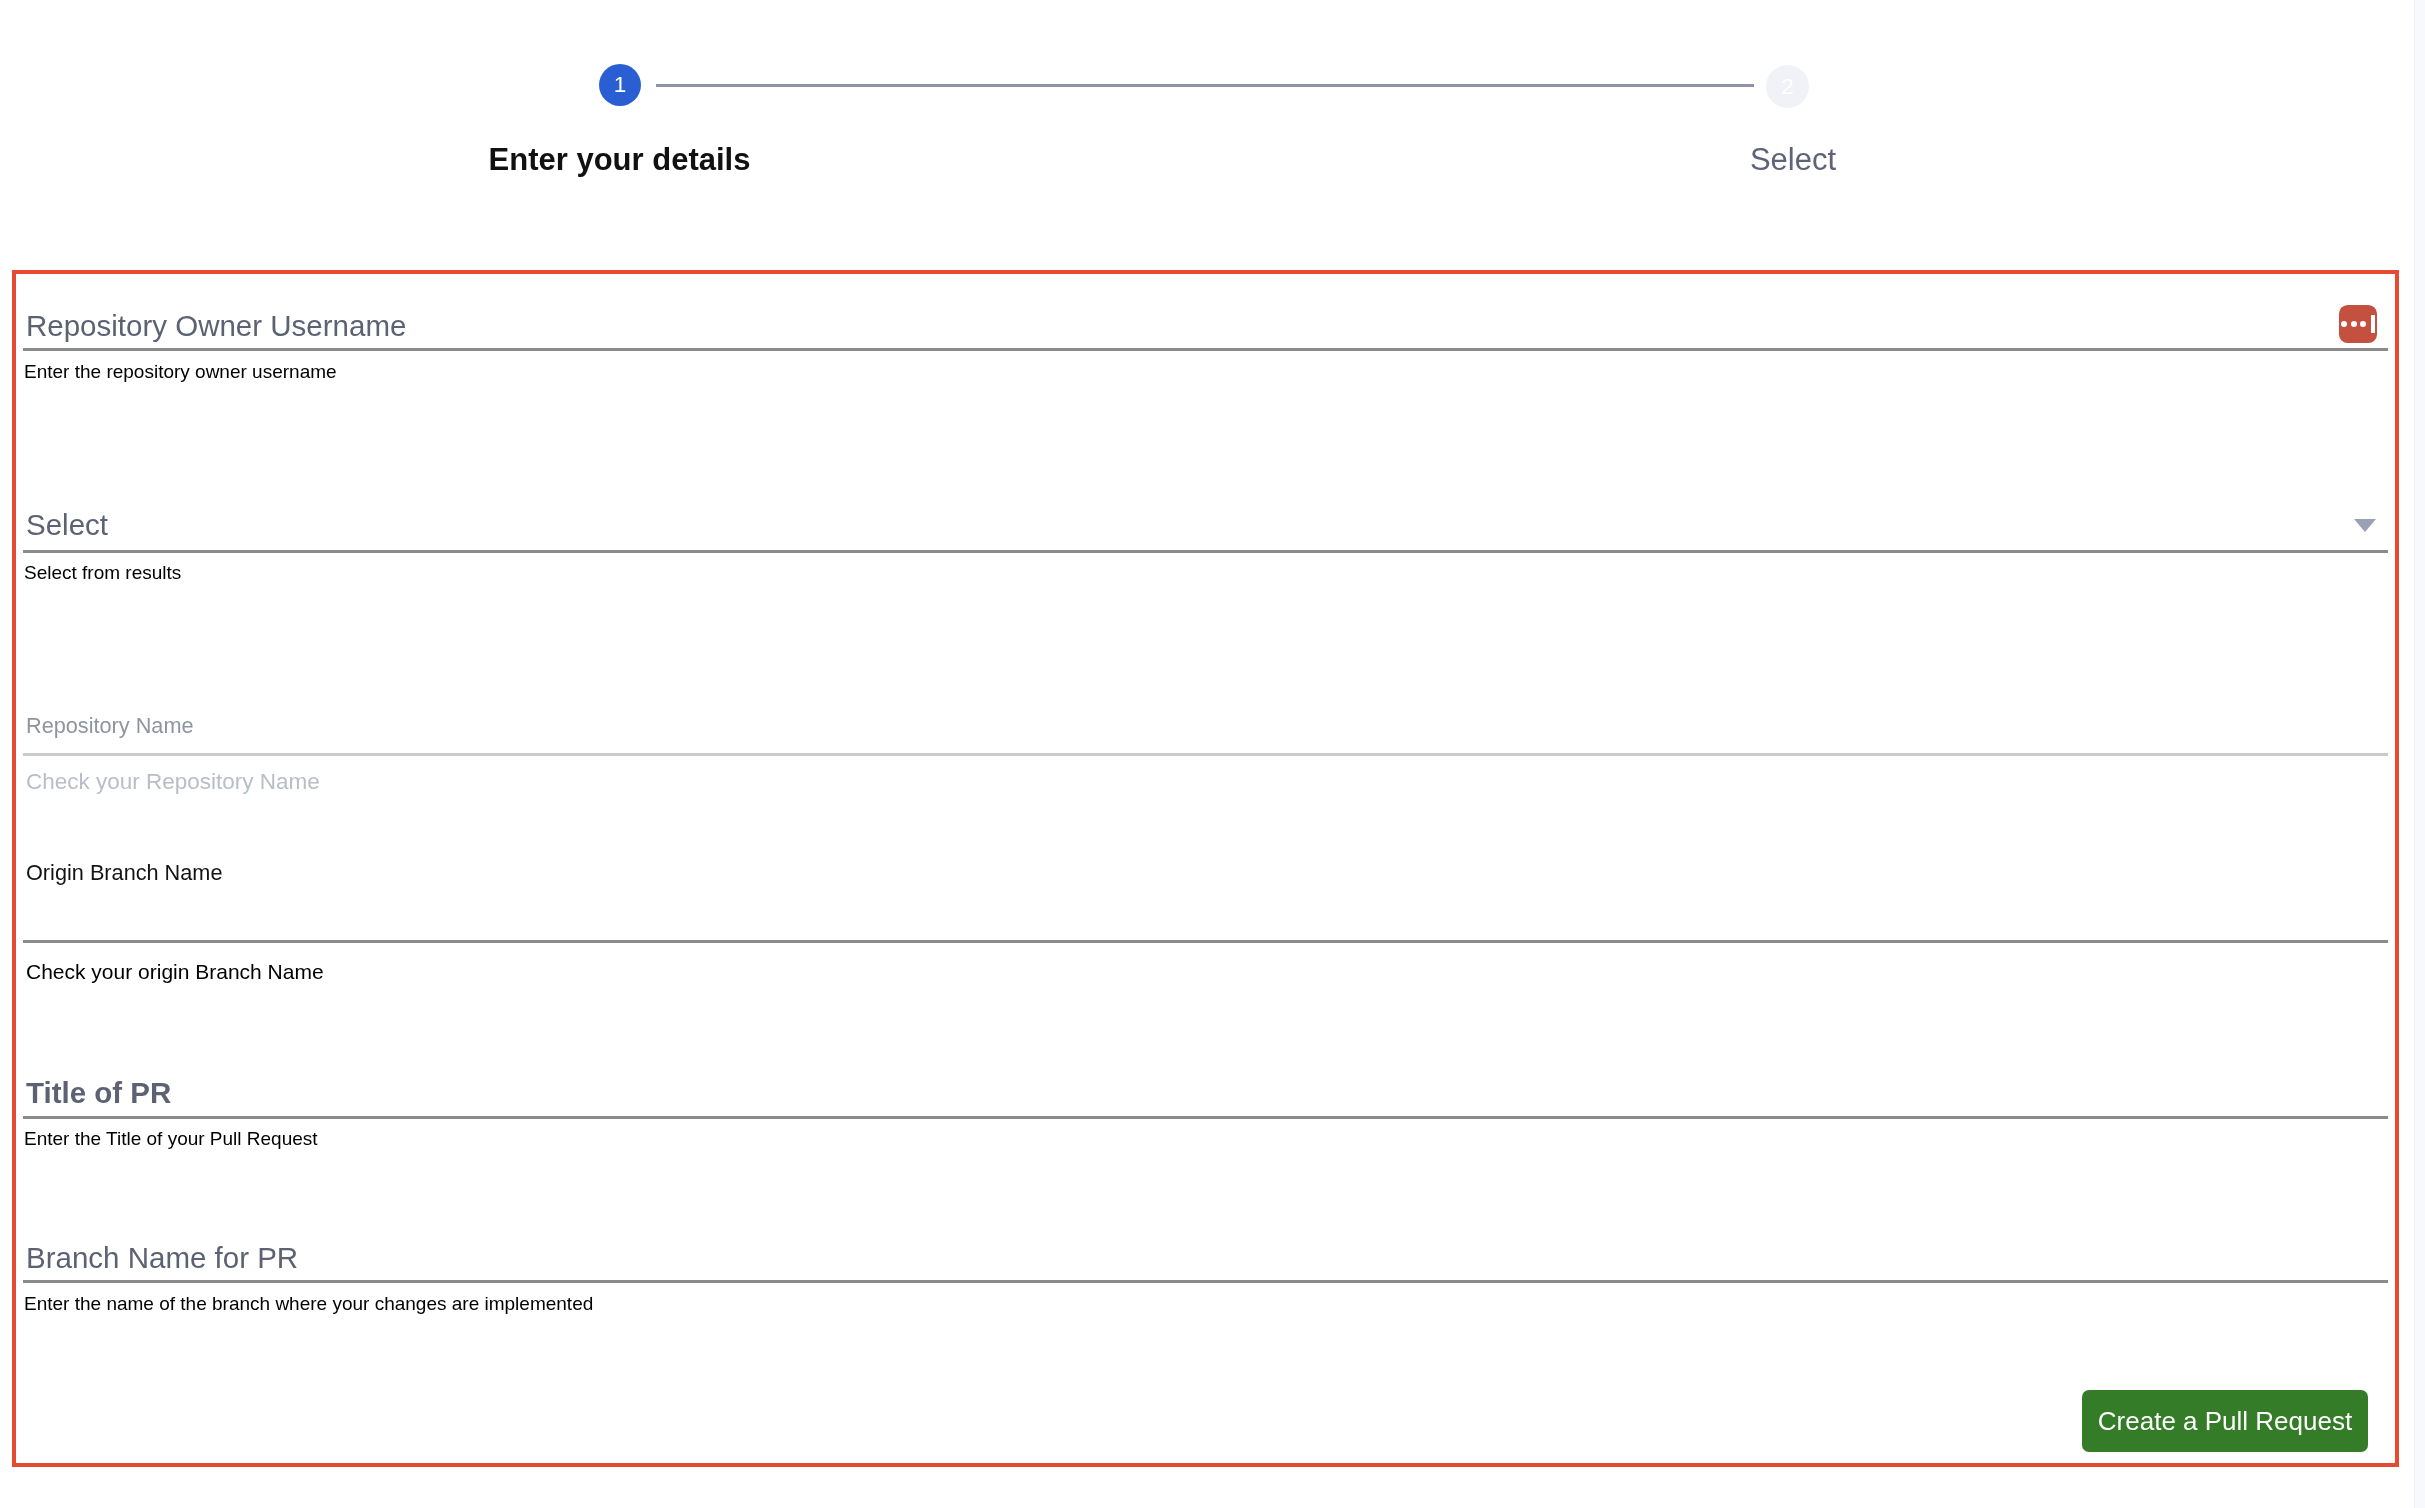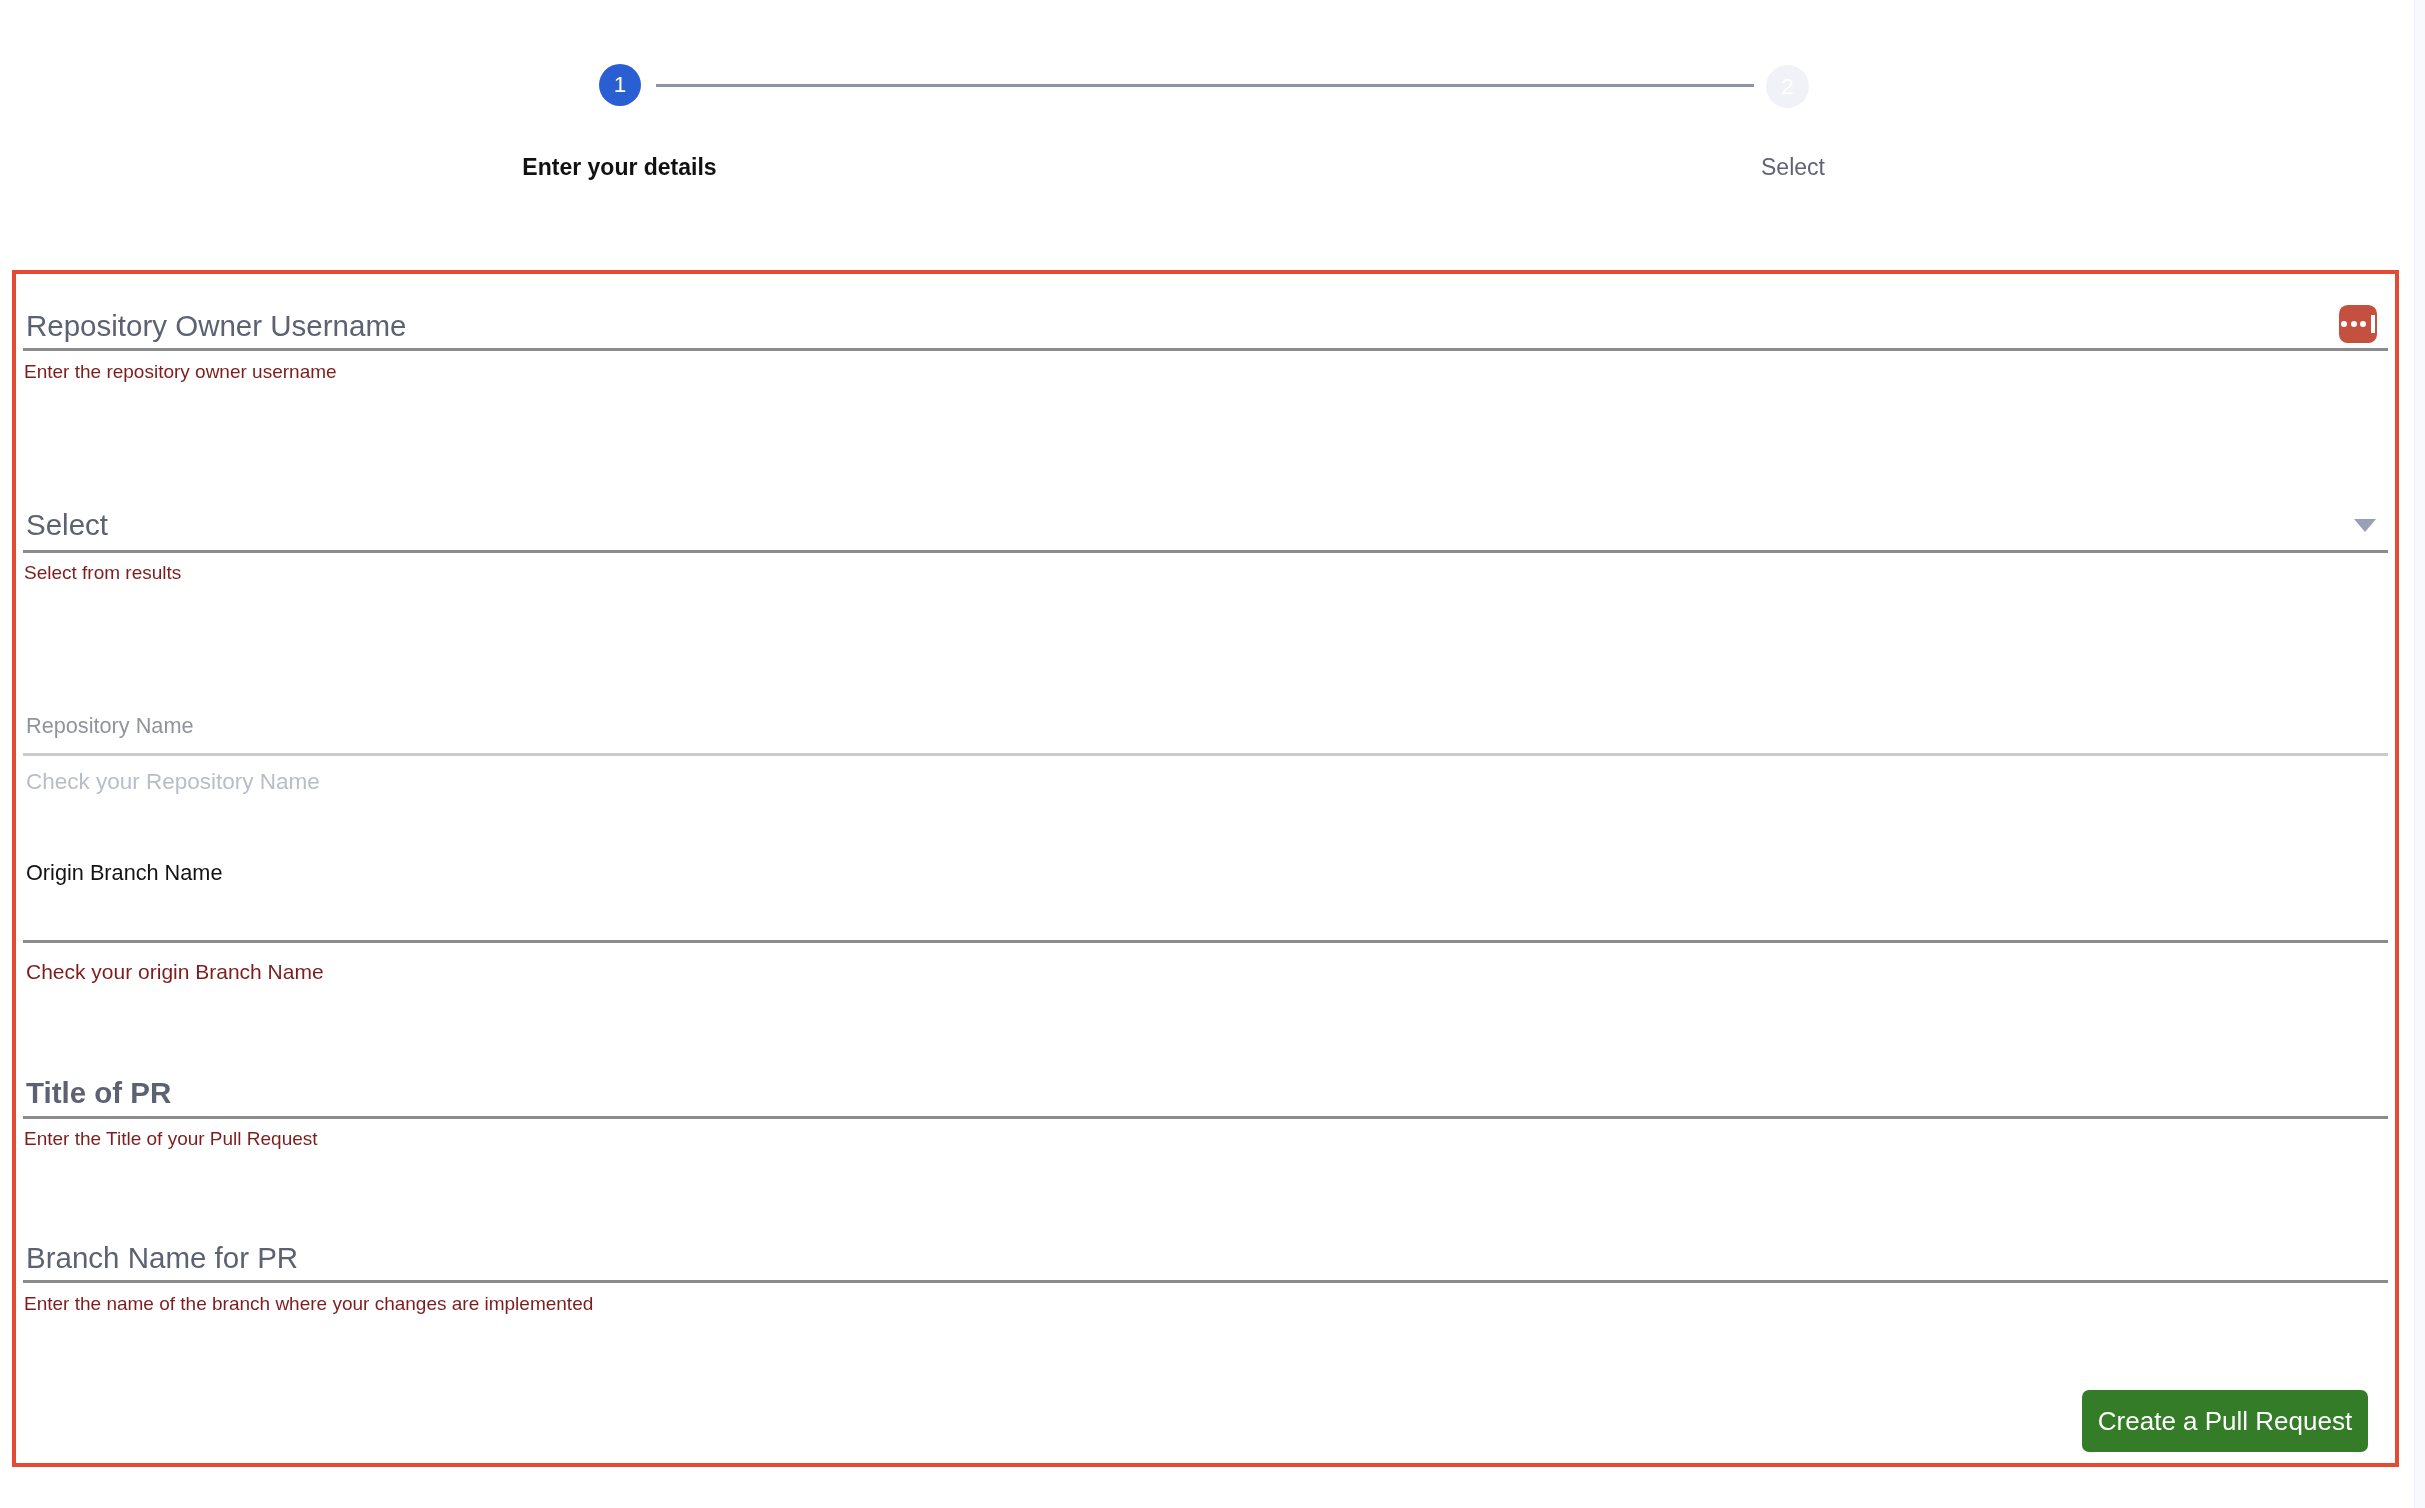--- a/index.html
+++ b/index.html
@@ -4,37 +4,37 @@
 <style>
   html,body{margin:0;padding:0;background:#ffffff;}
   body{font-family:"Liberation Sans","DejaVu Sans",sans-serif;}
   #page{position:relative;width:2426px;height:1508px;background:#ffffff;overflow:hidden;}
 
   
   .step-circle{position:absolute;border-radius:50%;display:flex;align-items:center;justify-content:center;}
   .step-circle.active{left:599px;top:64px;width:42px;height:42px;background:#2a5fd4;color:#ffffff;font-size:22.5px;}
   .step-circle.inactive{left:1766px;top:65px;width:43px;height:43px;background:#f1f2f7;color:#ffffff;font-size:22.5px;}
   .step-connector{position:absolute;left:656px;top:84px;width:1098px;height:2.6px;background:#8f93a8;}
-  .step-label{position:absolute;top:154px;line-height:1.2;text-align:center;font-size:23px;}
+  .step-label{position:absolute;top:141px;line-height:1.2;text-align:center;font-size:31px;}
   .step-label.active{left:446px;width:347px;color:#111111;font-weight:600;}
   .step-label.inactive{left:1663px;width:260px;color:#5e6377;font-weight:400;}
 
   
   .edge-strip{position:absolute;right:0;top:0;width:11.3px;height:1508px;background:#f8f9fd;border-left:0.9px solid #eceef4;}
 
   
   .highlight-box{position:absolute;left:12px;top:270px;width:2387px;height:1197px;border:4.3px solid #e64a33;background:#ffffff;box-sizing:border-box;pointer-events:none;}
 
   
   .fld-label{position:absolute;left:26px;line-height:1.15;font-size:29.5px;color:#5d6273;}
   .fld-label.small-gray{font-size:21.7px;color:#8f949e;}
   .fld-label.small-black{font-size:21.7px;color:#141414;}
   .underline{position:absolute;left:22.5px;width:2365px;height:2.6px;background:#8b8b8d;}
   .underline.light{background:#cbcbcd;}
-  .helper{position:absolute;left:24px;line-height:1.2;font-size:19px;color:#7f1d1d;}
+  .helper{position:absolute;left:24px;line-height:1.2;font-size:19px;color:#000000;}
   .helper.placeholder{font-size:22.5px;color:#b9bdc7;text-align:right;}
   .helper.mid{font-size:21px;}
   .input-zone{position:absolute;left:22.5px;width:2365px;height:52px;cursor:text;}
 
   
   .pw-icon{position:absolute;left:2339px;top:305px;width:38px;height:38px;background:#c4503f;border-radius:8.7px;display:flex;align-items:center;justify-content:center;gap:3.5px;cursor:pointer;}
   .pw-icon .dot{width:6px;height:6px;border-radius:50%;background:#ffffff;}
   .pw-icon .bar{width:3.5px;height:18px;background:#ffffff;margin-left:1.7px;}
 
   

